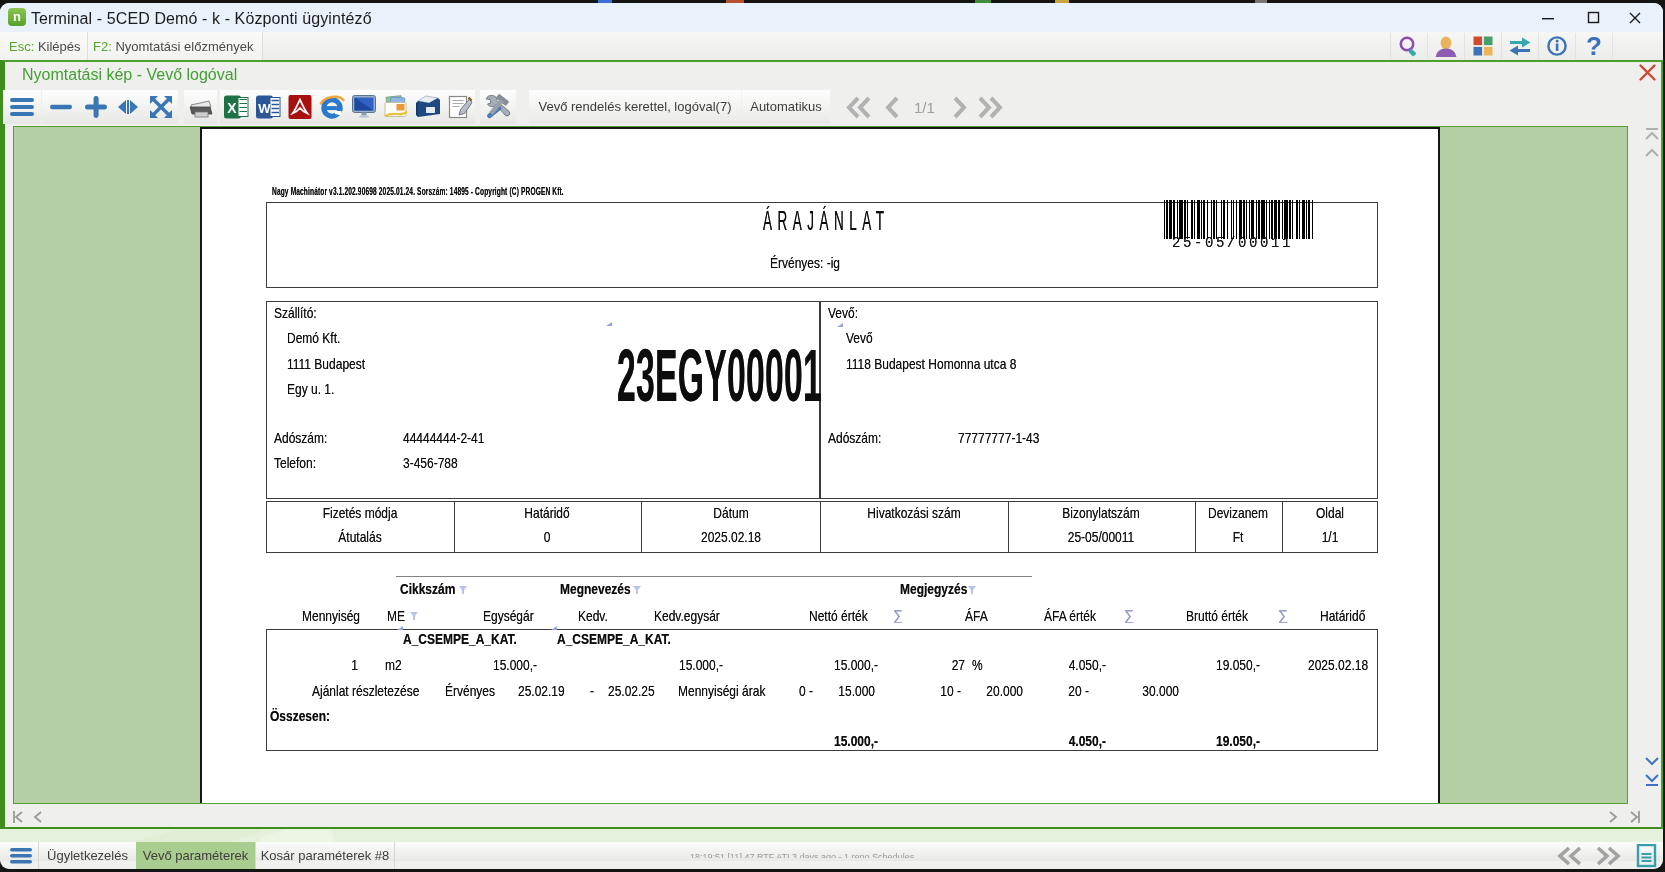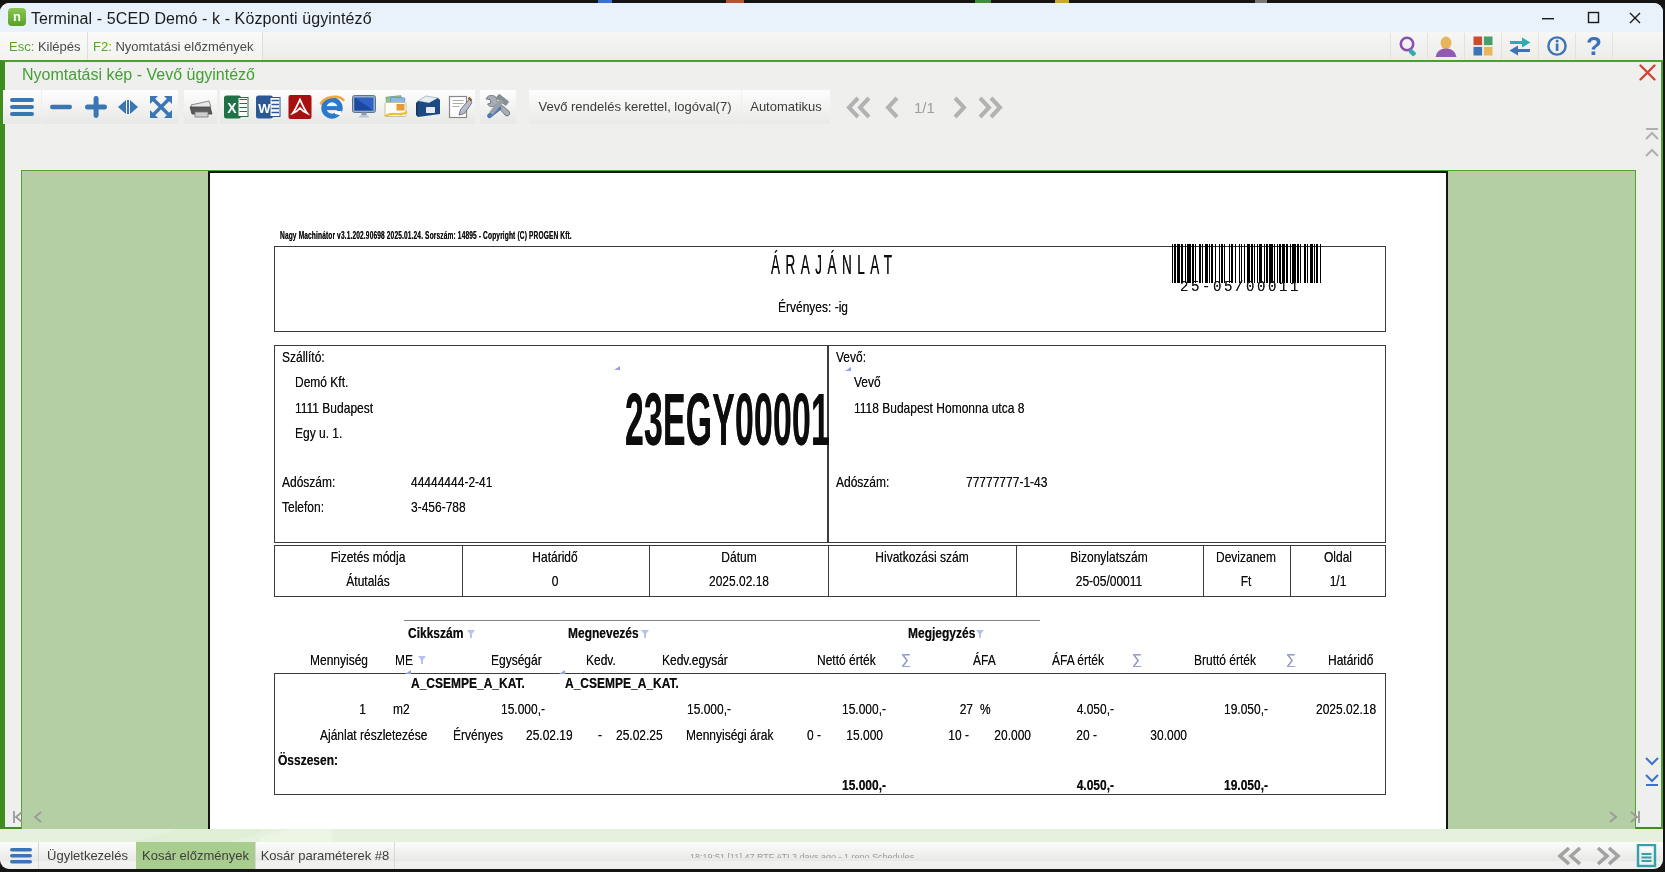--- a/index.html
+++ b/index.html
@@ -24,21 +24,21 @@
   #panel{left:0;top:57px;width:1663px;height:769px;background:#efefee;
      border-left:5px solid #3f8d1d;border-top:2px solid #4c9f28;border-right:2px solid #4c9f28;
      border-bottom:2px solid #3f8d1d;box-sizing:border-box;}
   #panel > *{position:absolute;}
   #ptitle{left:17px;top:4px;font-size:16px;color:#42a033;}
   .tbtn{position:absolute;top:28px;height:34px;background:linear-gradient(#fefefe,#e7e7e5);}
   .tbtn svg{position:absolute;left:50%;top:50%;transform:translate(-50%,-50%);}
   .drop{position:absolute;top:28px;height:34px;background:linear-gradient(#fdfdfd,#e9e9e7);
      box-sizing:border-box;font-size:13px;color:#3b3b3b;text-align:center;}
   
-  #parea{left:16px;top:64px;width:1615px;height:678px;background:#b3cfa3;border:1px solid #56a035;overflow:hidden;box-sizing:border-box;margin-top:44px;}
+  #parea{left:8px;top:64px;width:1615px;height:678px;background:#b3cfa3;border:1px solid #56a035;overflow:hidden;box-sizing:border-box;}
   #page{position:absolute;left:186px;top:0px;width:1240px;height:680px;background:#fff;
      border-top:2px solid #151515;border-left:2px solid #151515;border-right:2px solid #151515;box-sizing:border-box;}
   
   #greenstrip{left:0;top:826px;width:1663px;height:13px;background:#e5f1dc;overflow:hidden;}
   #bottombar{left:0;top:839px;width:1663px;height:19px;background:linear-gradient(#fcfcfb,#e8e8e6);}
   #bottombar > *{position:absolute;}
   .btab{top:0;height:27px;line-height:28px;font-size:13px;color:#3e3e3e;text-align:center;
      border-right:1px solid #d8d8d6;}
   
   #page > *{position:absolute;}
@@ -100,21 +100,21 @@
     <div class="micon" style="left:1538px;"><svg width="36" height="27" viewBox="0 0 36 27">
           <circle cx="18" cy="13" r="8.6" fill="none" stroke="#3e73b8" stroke-width="2.4"></circle>
           <rect x="16.8" y="10.5" width="2.6" height="7.4" fill="#3e73b8"></rect>
           <circle cx="18.1" cy="8.1" r="1.5" fill="#3e73b8"></circle>
         </svg></div>
     <div class="micon" style="left:1575px;border-right:1px solid #e2e2e0;"><svg width="36" height="27" viewBox="0 0 36 27">
           <text x="18" y="22" font-family="Liberation Sans" font-size="26" font-weight="bold" fill="#3a70bc" text-anchor="middle">?</text>
         </svg></div>
   </div>
   <div id="panel">
-    <div id="ptitle">Nyomtatási kép - Vevő ügyintéző</div>
+    <div id="ptitle">Nyomtatási kép - Vevő logóval</div>
     <svg style="left:1633px;top:1px;" width="20" height="20" class="abs">
         <path d="M2.5 2.5 L16.5 16.5 M16.5 2.5 L2.5 16.5" stroke="#cd4733" stroke-width="2.4" stroke-linecap="round"></path>
       </svg>
 
     <div class="tbtn" style="left:-2px;width:38px;">
         <svg width="24" height="18">
           <g fill="#3a76b4">
             <rect y="0" width="24" height="4" rx="2"></rect>
             <rect y="7" width="24" height="4" rx="2"></rect>
             <rect y="14" width="24" height="4" rx="2"></rect>
@@ -451,21 +451,21 @@
   </div>
   <div id="bottombar">
     <svg style="left:10px;top:6px;" width="22" height="16">
         <g fill="#3a76b4">
           <rect x="0" y="0" width="22" height="3.6" rx="1.8"></rect>
           <rect x="0" y="6" width="22" height="3.6" rx="1.8"></rect>
           <rect x="0" y="12" width="22" height="3.6" rx="1.8"></rect>
         </g>
       </svg>
     <div class="btab" style="left:38px;width:97px;border-left:1px solid #d8d8d6;">Ügyletkezelés</div>
-    <div class="btab" style="left:136px;width:119px;background:#a9cd8e;">Kosár előzmények</div>
+    <div class="btab" style="left:136px;width:119px;background:#a9cd8e;">Vevő paraméterek</div>
     <div class="btab" style="left:256px;width:138px;">Kosár paraméterek #8</div>
     <svg style="left:1556px;top:4px;" width="28" height="20">
         <path d="M13 2 L4 10 L13 18 M24 2 L15 10 L24 18" stroke="#a2a2a2" stroke-width="3.6" fill="none"></path>
       </svg>
     <svg style="left:1594px;top:4px;" width="28" height="20">
         <path d="M4 2 L13 10 L4 18 M15 2 L24 10 L15 18" stroke="#a2a2a2" stroke-width="3.6" fill="none"></path>
       </svg>
     <svg style="left:1635px;top:2px;" width="24" height="24" viewBox="0 0 24 24">
         <rect x="3" y="1" width="17" height="21" fill="none" stroke="#35a0aa" stroke-width="2.4"></rect>
         <path d="M6.5 5.5 H16.5" stroke="#fff" stroke-width="2"></path>

